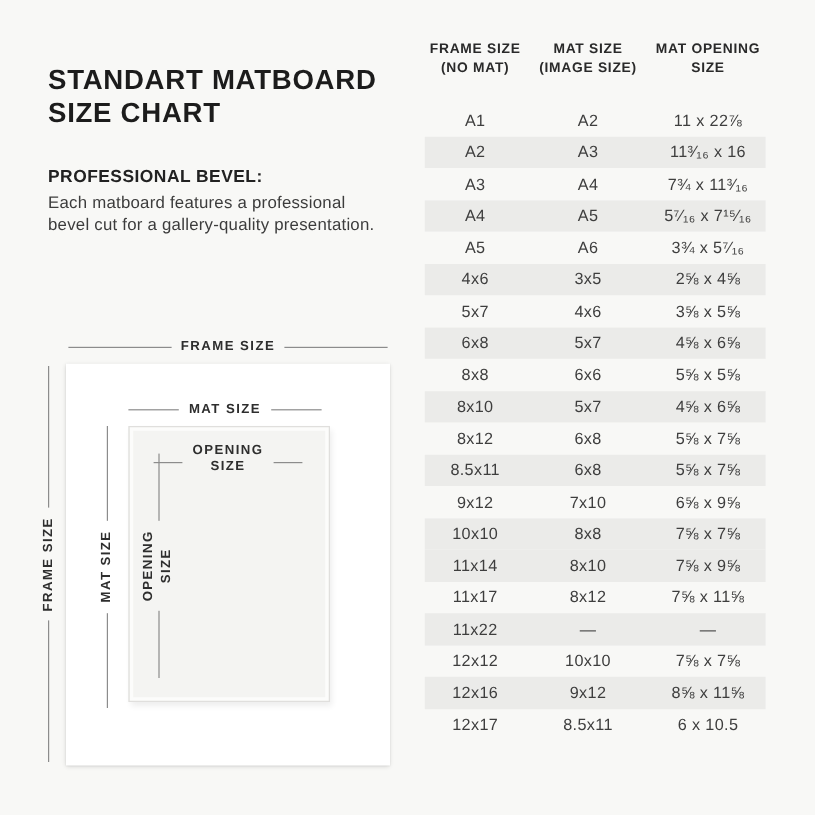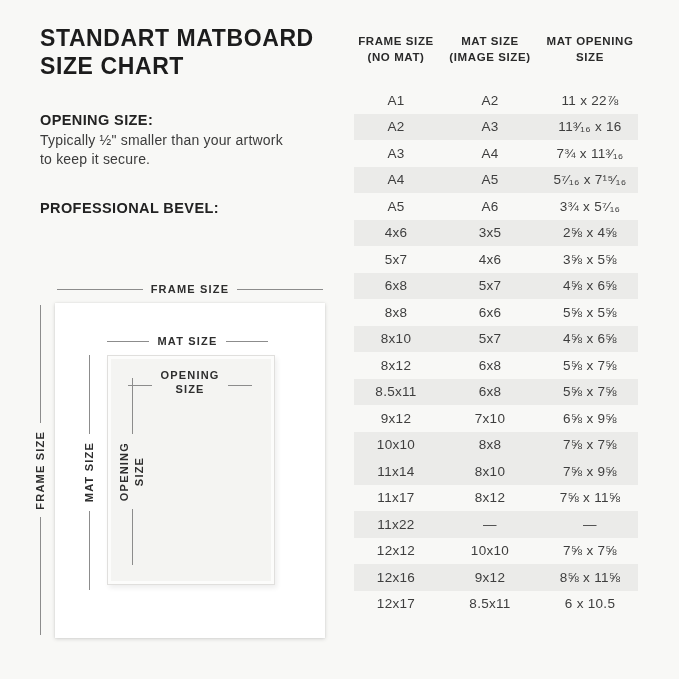--- a/index.html
+++ b/index.html
@@ -9,21 +9,21 @@
   *{box-sizing:border-box; margin:0; padding:0;}
   html,body{width:679px;height:679px;}
   body{
     background:var(--bg);
     font-family:"Liberation Sans","DejaVu Sans",sans-serif;
     position:relative; overflow:hidden;
   }
   .pre{white-space:pre-line;}
 
   
-  .left-col{position:absolute; left:40px; top:24px; width:315px;}
+  .left-col{position:absolute; left:40px; top:52px; width:315px;}
   .title{
     font-size:23px; font-weight:700; letter-spacing:.6px;
     line-height:1.22; color:var(--ink);
   }
   .info-section{margin-top:32px;}
   .info-section + .info-section{}
   .info-heading{
     font-size:14.5px; font-weight:700; letter-spacing:.4px;
     color:#222; margin-bottom:3px;
   }
@@ -88,28 +88,25 @@
     text-align:center; font-size:13.5px; color:var(--cell); letter-spacing:.3px;
   }
 </style>
 </head>
 <body>
 
 <div class="left-col">
   <h1 class="title pre">STANDART MATBOARD
 SIZE CHART</h1>
 
-  <div class="info-section">
-    <div class="info-heading">OPENING SIZE:</div>
-    <div class="info-body pre">Typically ½" smaller than your artwork
-to keep it secure.</div>
-  </div>
 
   <div class="info-section">
     <div class="info-heading">PROFESSIONAL BEVEL:</div>
+    <div class="info-body pre">Each matboard features a professional
+bevel cut for a gallery-quality presentation.</div>
   </div>
 </div>
 
 <div class="diagram">
 
   <div class="hlabel-row pos-frame-h">
     <span class="hline"></span>
     <span class="dlabel">FRAME SIZE</span>
     <span class="hline"></span>
   </div>

